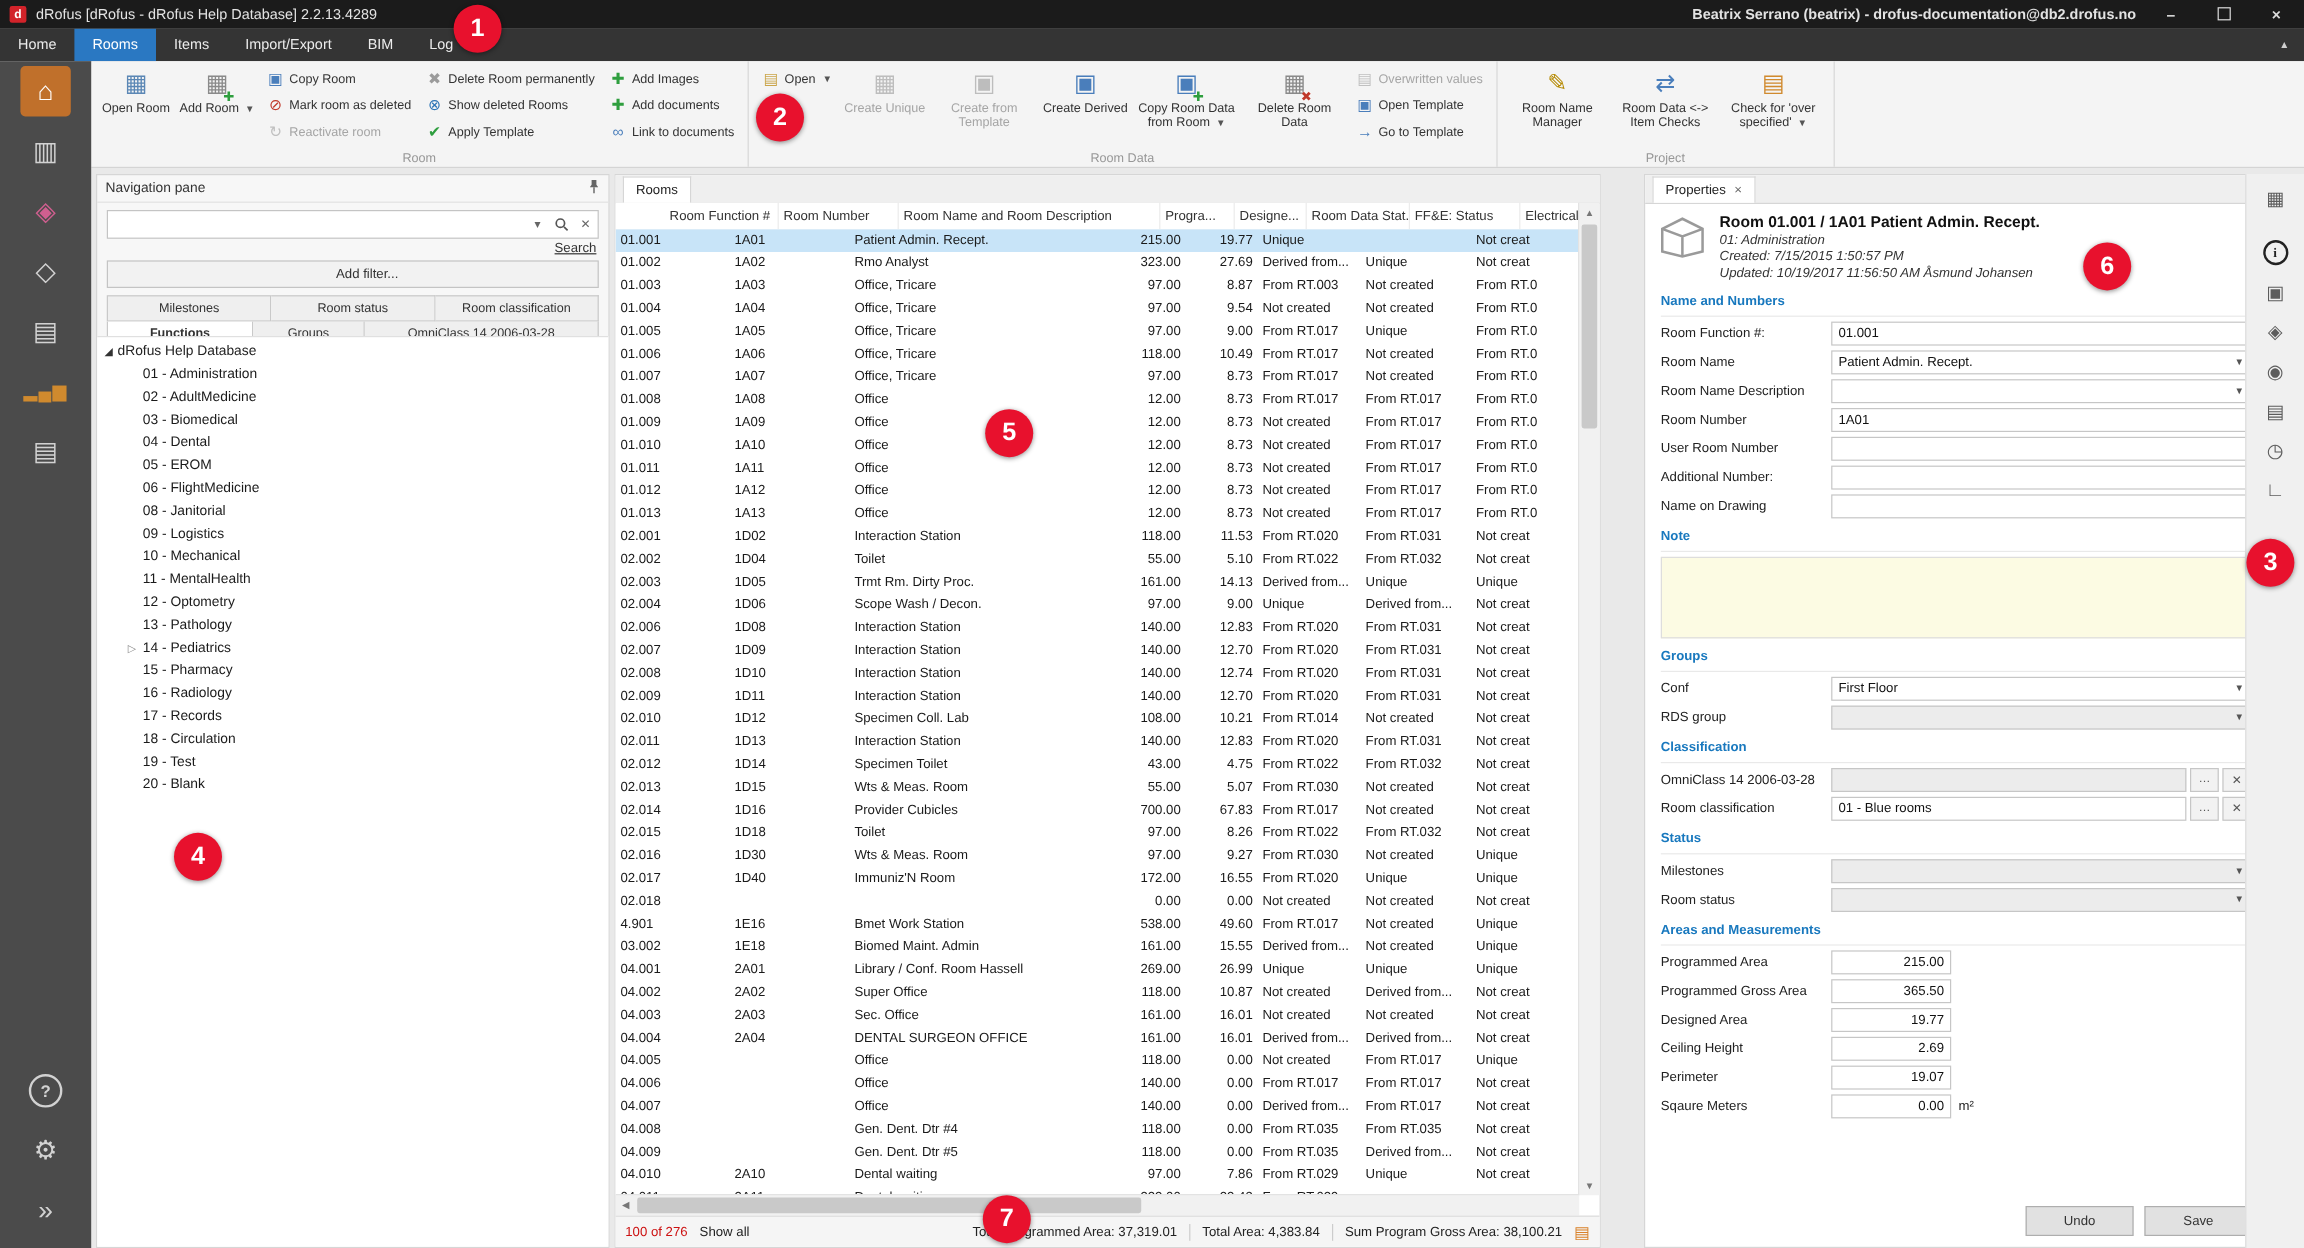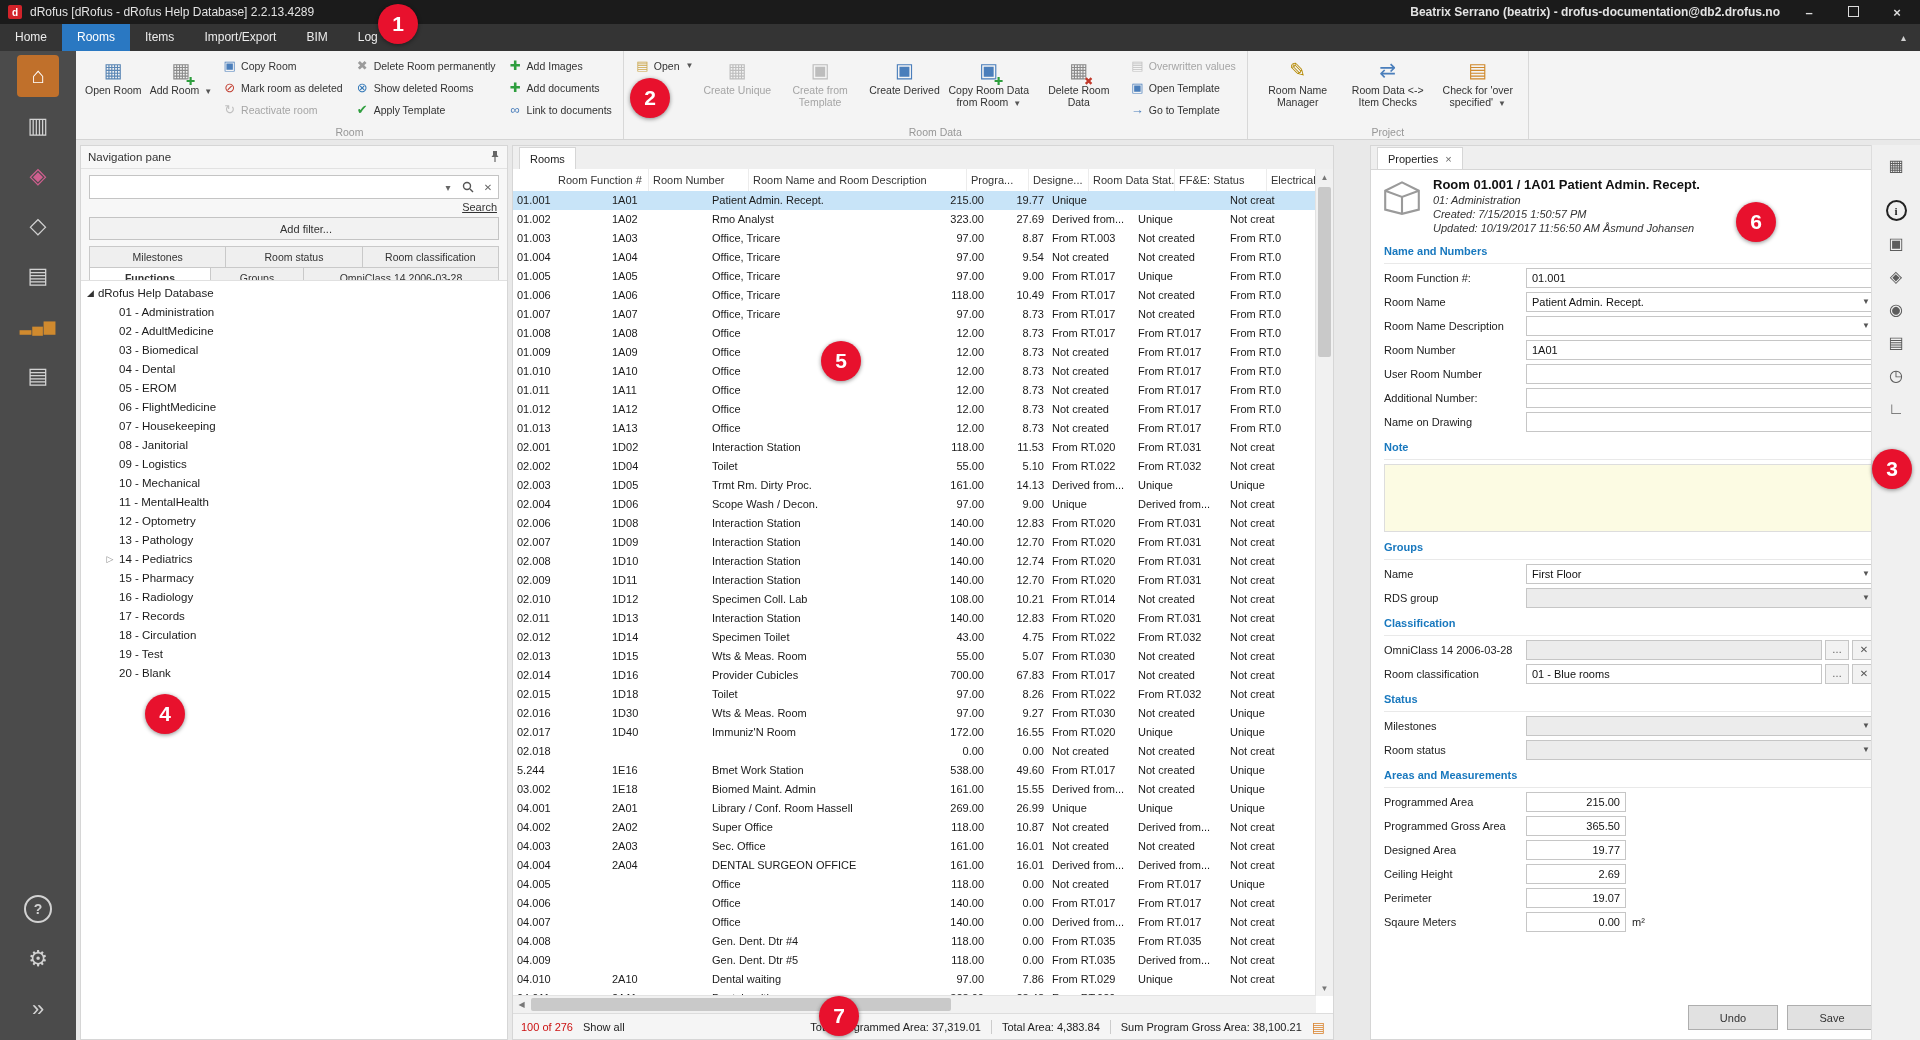--- a/index.html
+++ b/index.html
@@ -368,24 +368,20 @@
         <div class="tree-item">
           <span class="tree-arrow"></span>
           <span>05 - EROM</span>
         </div>
         <div class="tree-item">
           <span class="tree-arrow"></span>
           <span>06 - FlightMedicine</span>
         </div>
         <div class="tree-item">
           <span class="tree-arrow"></span>
-          <span>07 - Housekeeping</span>
-        </div>
-        <div class="tree-item">
-          <span class="tree-arrow"></span>
           <span>08 - Janitorial</span>
         </div>
         <div class="tree-item">
           <span class="tree-arrow"></span>
           <span>09 - Logistics</span>
         </div>
         <div class="tree-item">
           <span class="tree-arrow"></span>
           <span>10 - Mechanical</span>
         </div>
@@ -744,21 +740,21 @@
         <span class="tc c1">02.018</span>
         <span class="tc c2"></span>
         <span class="tc c3"></span>
         <span class="tc c4">0.00</span>
         <span class="tc c5">0.00</span>
         <span class="tc c6">Not created</span>
         <span class="tc c7">Not created</span>
         <span class="tc c8">Not creat</span>
       </div>
       <div class="trow">
-        <span class="tc c1">5.244</span>
+        <span class="tc c1">4.901</span>
         <span class="tc c2">1E16</span>
         <span class="tc c3">Bmet Work Station</span>
         <span class="tc c4">538.00</span>
         <span class="tc c5">49.60</span>
         <span class="tc c6">From RT.017</span>
         <span class="tc c7">Not created</span>
         <span class="tc c8">Unique</span>
       </div>
       <div class="trow">
         <span class="tc c1">03.002</span>
@@ -960,21 +956,21 @@
     <div class="pfield">
       <label>Name on Drawing</label>
       <div class="ctrl"></div>
     </div>
 
     <div class="psection">Note</div>
     <div class="note-box"></div>
 
     <div class="psection">Groups</div>
     <div class="pfield">
-      <label>Name</label>
+      <label>Conf</label>
       <div class="ctrl">
           <span>First Floor</span>
           <span class="caret">▼</span>
         </div>
     </div>
     <div class="pfield">
       <label>RDS group</label>
       <div class="ctrl disabled">
           <span></span>
           <span class="caret">▼</span>

